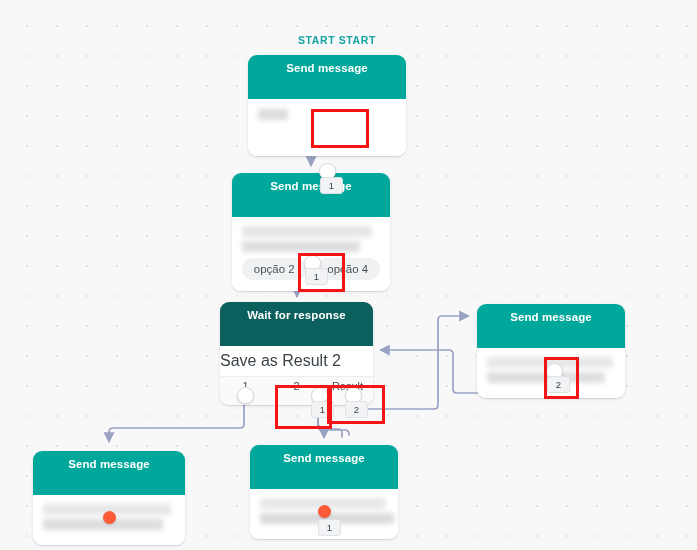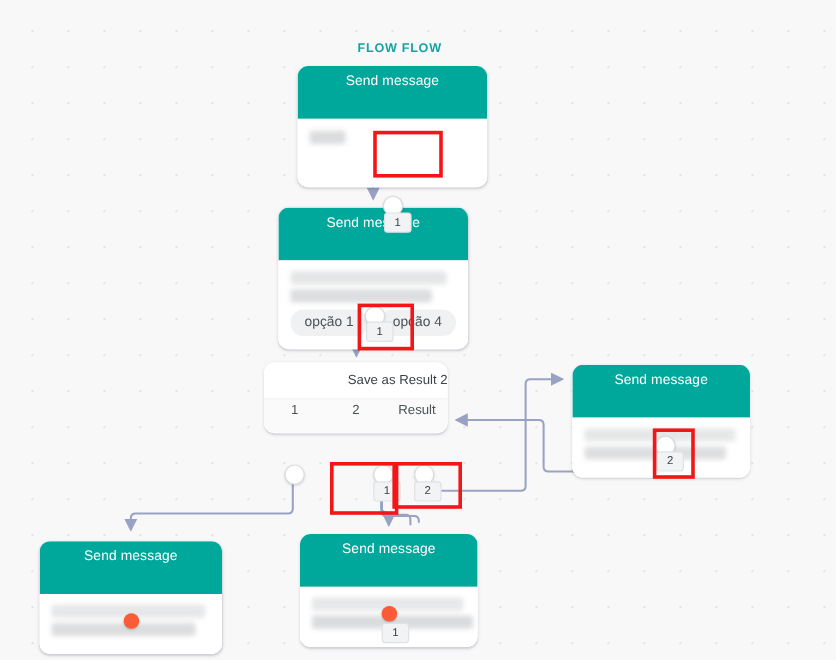--- a/index.html
+++ b/index.html
@@ -38,21 +38,21 @@
     border-radius: 9px;
     overflow: hidden;
     background:#fff;
   }
   .node-header {
     height: 44px;
     line-height: 27px;
     text-align: center;
     color: #ffffff;
     font-size: 11.5px;
-    font-weight: normal;
+    font-weight: bold;
     letter-spacing: .1px;
     background: #00a79b;
   }
   .node.dark .node-header {
     background: #0b5f5c;
   }
   .node-body {
     padding: 9px 10px 10px 10px;
     background: #ffffff;
   }
@@ -80,22 +80,22 @@
     border-radius: 11px;
     background: #f0f1f2;
     color: #4a5257;
     font-size: 11.5px;
     text-align: center;
   }
 
   .result-row {
     height: 30px;
     line-height: 30px;
-    text-align: right;
-    font-size: 11px;
+    text-align: left;
+    font-size: 16px;
     color: #3b4348;
     background: #ffffff;
     border-bottom: 1px solid #eceef0;
   }
 
   .ports-row {
     display: flex;
     background: #fafafa;
     height: 28px;
     border-radius: 0 0 9px 9px;
@@ -188,51 +188,52 @@
       <path d="M 553 378 L 553 389 Q 553 393 549 393 L 457 393 Q 453 393 453 389 L 453 354 Q 453 350 449 350 L 381 350" marker-end="url(#arrow)"></path>
 
       <path d="M 318 417 L 318 425 Q 318 429 322 429 L 338 429 Q 342 429 342 433 L 342 437"></path>
     </g>
 
     <g fill="none" stroke="#9aa2c4" stroke-width="1.7" stroke-linecap="round" stroke-linejoin="round">
       <path d="M 318 418 L 318 426 Q 318 430 322 430 L 345 430 Q 349 430 349 434 L 349 435"></path>
     </g>
   </svg>
 
-  <div class="flow-start" style="left:298px; top:34px;">FLOW FLOW</div>
+  <div class="flow-start" style="left:298px; top:34px;">START START</div>
 
   <div class="node" style="left:248px; top:55px; width:158px;">
     <div class="node-inner">
       <div class="node-header">Send message</div>
       <div class="node-body" style="height:37px; padding-top:10px;">
         <div class="blur-line" style="width:30px; background:#d5d6d8;"></div>
       </div>
     </div>
     <div class="handle" style="left:71px; top:108px;"></div>
     <div class="badge" style="left:72px; top:122px;">1</div>
   </div>
 
   <div class="node" style="left:232px; top:173px; width:158px;">
     <div class="node-inner">
       <div class="node-header">Send message</div>
       <div class="node-body" style="padding-bottom:4px;">
         <div class="blur-line" style="width:130px; background:#e0e1e2;"></div>
         <div class="blur-line" style="width:118px; background:#d7d8da;"></div>
       </div>
       <div class="opt-row">
-        <div class="opt-pill">opção 1</div>
+        <div class="opt-pill">opção 2</div>
         <div class="opt-pill">opção 4</div>
       </div>
     </div>
     <div class="handle" style="left:72px; top:82px;"></div>
     <div class="badge" style="left:73px; top:95px;">1</div>
   </div>
 
   <div class="node dark" style="left:220px; top:302px; width:153px;">
     <div class="node-inner">
+      <div class="node-header">Wait for response</div>
       <div class="result-row">Save as Result 2</div>
       <div class="ports-row">
         <div class="port-col">
           <div class="port-label">1</div>
         </div>
         <div class="port-col">
           <div class="port-label">2</div>
         </div>
         <div class="port-col">
           <div class="port-label">Result</div>

